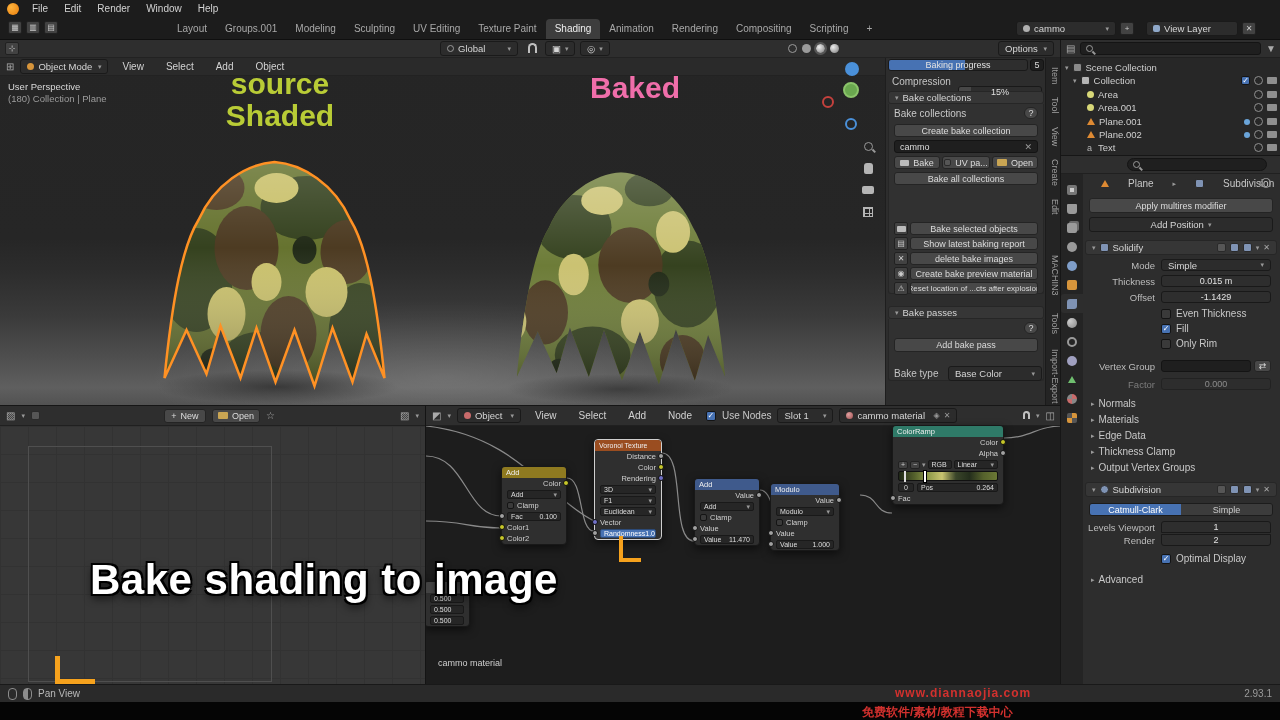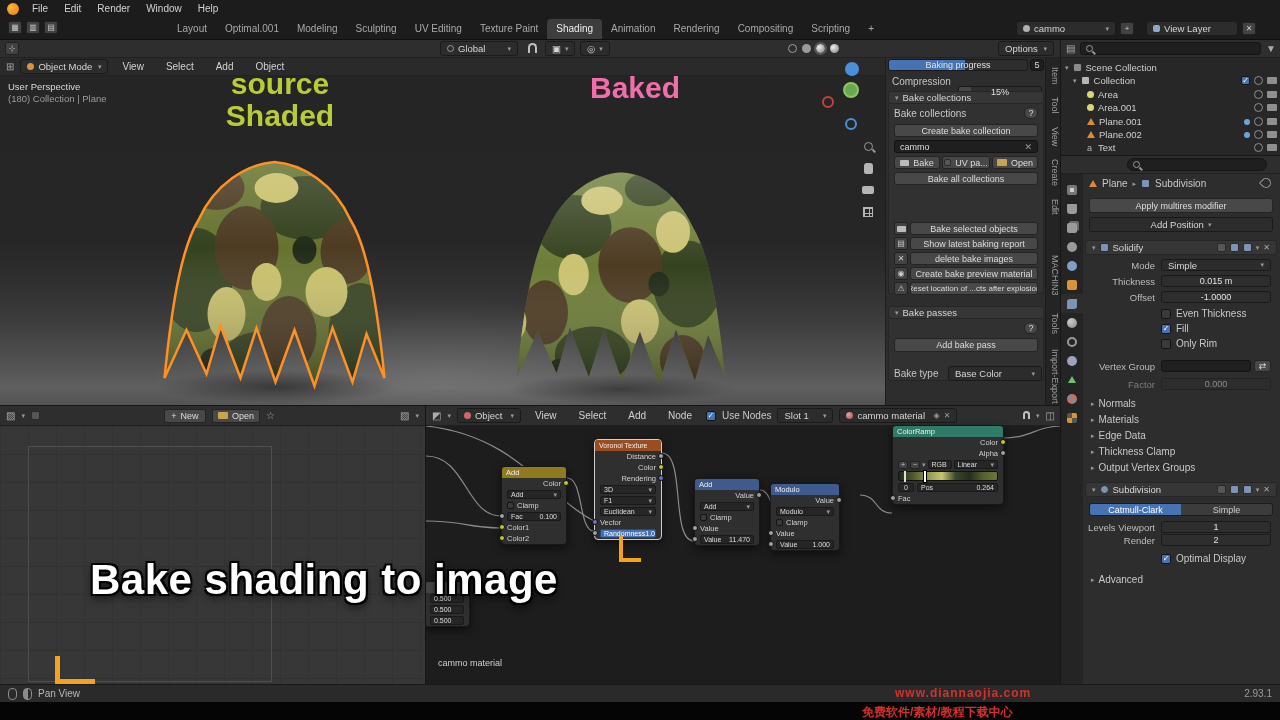--- a/index.html
+++ b/index.html
@@ -73,21 +73,21 @@
       <span class="menu-item">Help</span>
     </div>
   </div>
 
   <div class="abs" style="left:0;top:18px;width:1280px;height:22px;background:#1c1c1c;border-bottom:1px solid #0f0f0f">
     <div class="abs ico-box" style="left:8px;top:3px">▦</div>
     <div class="abs ico-box" style="left:26px;top:3px">▥</div>
     <div class="abs ico-box" style="left:44px;top:3px">▤</div>
     <div class="abs flex" style="left:168px;top:1px">
       <span class="tab">Layout</span>
-      <span class="tab">Optimal.001</span>
+      <span class="tab">Groups.001</span>
       <span class="tab">Modeling</span>
       <span class="tab">Sculpting</span>
       <span class="tab">UV Editing</span>
       <span class="tab">Texture Paint</span>
       <span class="tab active">Shading</span>
       <span class="tab">Animation</span>
       <span class="tab">Rendering</span>
       <span class="tab">Compositing</span>
       <span class="tab">Scripting</span>
       <span class="tab">+</span>
@@ -435,21 +435,21 @@
           <div class="tri-up" style="border-bottom-color:#6fbf6f"></div>
         </div>
       <div class="ptab">
           <div class="psh" style="border-radius:50%;background:conic-gradient(#c96b6b 0 90deg,#888 90deg 180deg,#c96b6b 180deg 270deg,#888 270deg)"></div>
         </div>
       <div class="ptab">
           <div class="psh" style="background:conic-gradient(#d7953b 0 90deg,#555 90deg 180deg,#d7953b 180deg 270deg,#555 270deg)"></div>
         </div>
     </div>
 
-    <div class="abs flex" style="left:28px;top:22px;gap:5px">
+    <div class="abs flex" style="left:40px;top:22px;gap:19px">
       <span class="tri-up"></span>
       <span>Plane</span>
       <span class="chev">▸</span>
       <span class="mini-toggle on"></span>
       <span>Subdivision</span>
     </div>
     <div class="abs" style="left:200px;top:22px;width:10px;height:10px;border:1.5px solid #999;border-radius:50% 50% 50% 0;transform:rotate(45deg)"></div>
 
     <div class="abs btn" style="left:28px;top:42px;width:184px;height:15px">Apply multires modifier</div>
     <div class="abs dd" style="left:28px;top:61px;width:184px;justify-content:center">
@@ -474,21 +474,21 @@
       <span class="chev">▾</span>
     </div>
 
     <div class="plabel" style="left:2px;top:120px">Thickness</div>
     <div class="pfield slider" style="left:100px;top:119px;width:110px">
         <div class="txt">0.015 m</div>
       </div>
 
     <div class="plabel" style="left:2px;top:136px">Offset</div>
     <div class="pfield slider" style="left:100px;top:135px;width:110px">
-        <div class="txt">-1.0000</div>
+        <div class="txt">-1.1429</div>
       </div>
 
     <div class="abs flex" style="left:100px;top:152px;gap:5px">
       <span class="cb"></span>
       <span>Even Thickness</span>
     </div>
     <div class="abs flex" style="left:100px;top:167px;gap:5px">
       <span class="cb on">✓</span>
       <span>Fill</span>
     </div>

